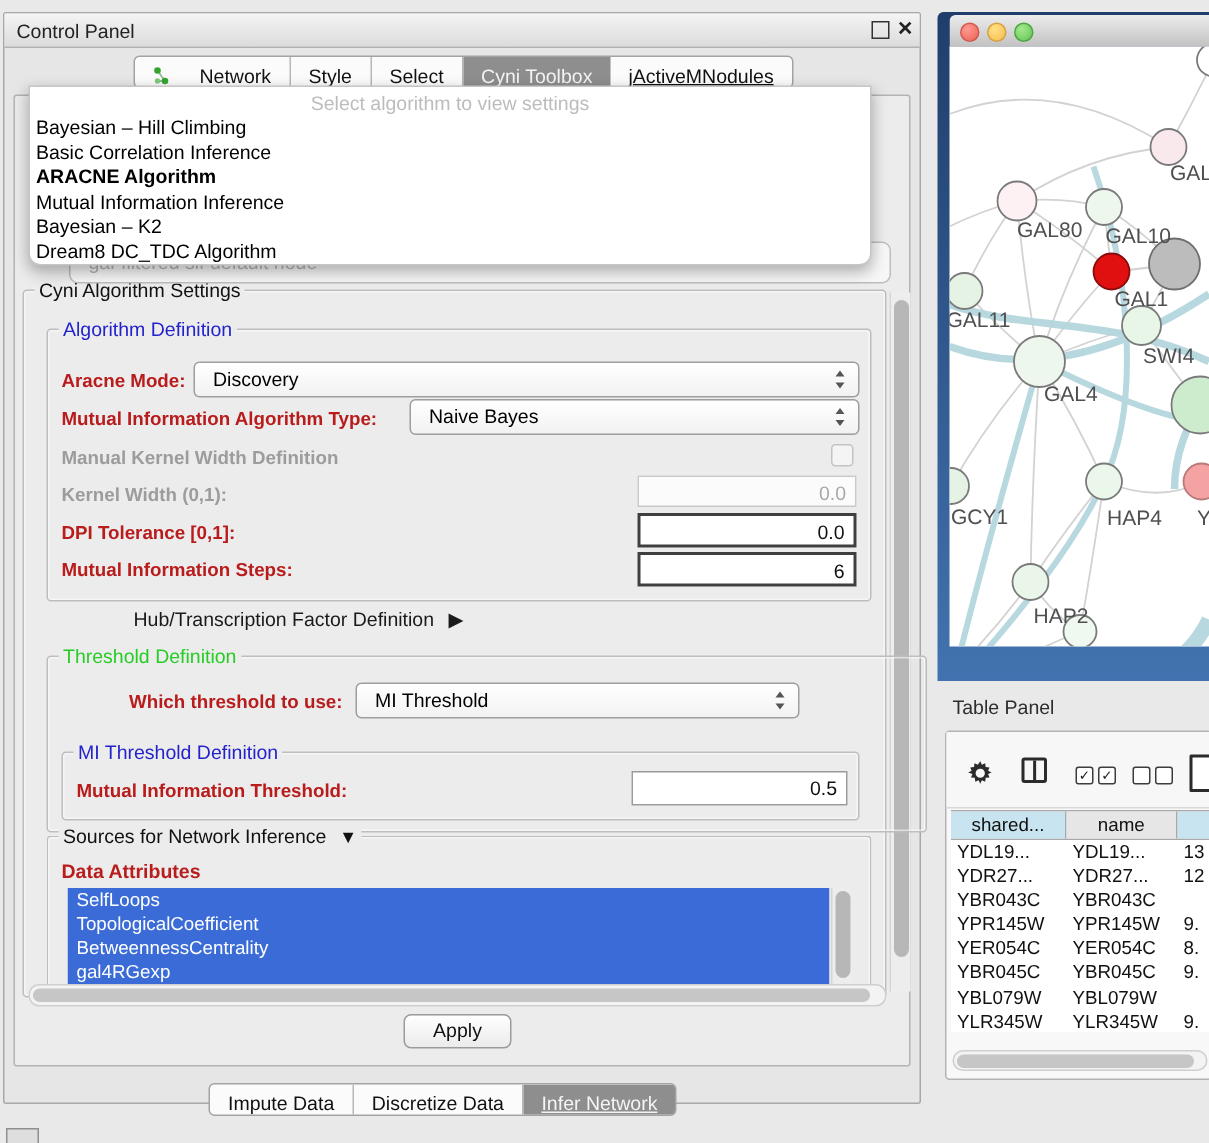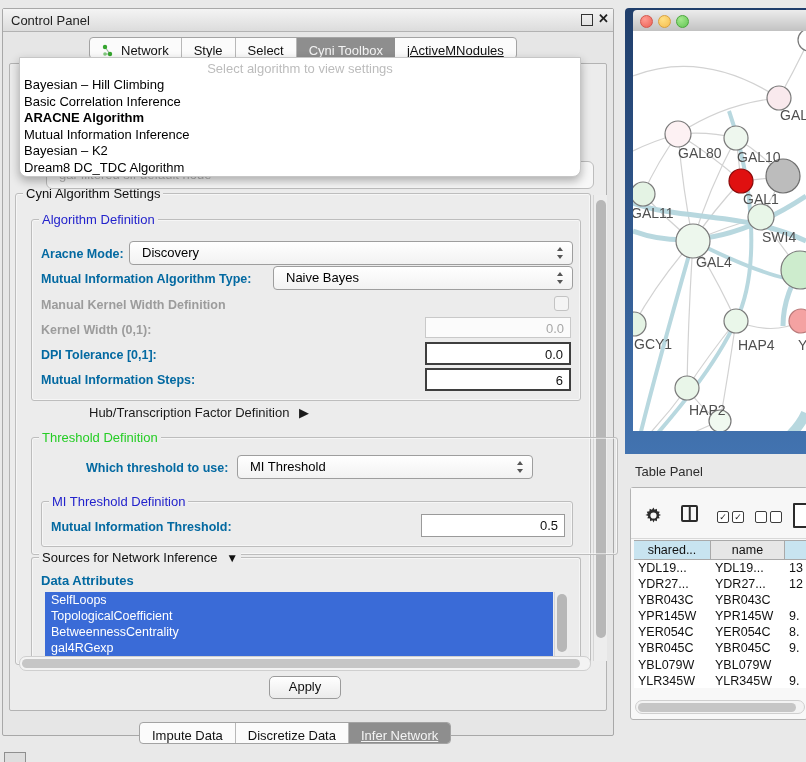--- a/index.html
+++ b/index.html
@@ -10,21 +10,21 @@
   
   .cp-win{left:2px;top:8px;width:610px;height:726px;background:#e6e6e6;border:1px solid #a8a8a8;border-radius:2px;}
   .cp-title{left:0;top:0;width:100%;height:22px;background:linear-gradient(#f4f4f4,#dcdcdc);
             border-bottom:1px solid #b2b2b2;}
   .cp-title-text{left:8px;top:4px;font-size:13px;color:#222;}
   .win-sq{left:578px;top:5px;width:10px;height:10px;border:1.5px solid #333;background:transparent;}
   .win-x{left:595px;top:2px;font-size:13px;font-weight:bold;color:#222;}
 
   
   .seg{display:inline-flex;border:1px solid #a3a3a3;border-radius:4px;background:#fbfbfb;overflow:hidden;height:22px;box-sizing:border-box;}
-  .seg .s{display:flex;align-items:center;gap:8px;padding:12px 12px;font-size:13px;color:#111;
+  .seg .s{display:flex;align-items:center;gap:20px;padding:12px 12px;font-size:13px;color:#111;
           border-right:1px solid #b8b8b8;white-space:nowrap;}
   .seg .s:last-child{border-right:none;text-decoration:underline;}
   .seg .s.sel{background:#8e8e8e;color:#f4f4f4;border-right:none;}
 
   .cp-body{left:6px;top:54px;width:596px;height:646px;background:#ececec;border:1px solid #b3b3b3;border-radius:2px;}
 
   
   .bg-combo{left:43px;top:152px;width:546px;height:26px;border:1px solid #bdbdbd;border-radius:6px;background:#f7f7f7;z-index:1;}
   .bg-combo span{position:absolute;left:12px;top:5px;font-size:13px;color:#b4b4b4;}
 
@@ -34,21 +34,21 @@
   .popup .ph{text-align:center;font-size:13px;color:#bcbcbc;padding-top:3px;height:16px;}
   .popup .it{font-size:13px;line-height:16.5px;padding-left:4px;color:#000;}
   .popup .it.sel{font-weight:bold;}
 
   
   .grp{border:1px solid #bdbdbd;border-radius:3px;box-shadow:inset 0 0 0 1px rgba(255,255,255,.55);}
   .legend{position:absolute;top:-8px;left:7px;background:#ececec;padding:0 3px;font-size:13px;white-space:nowrap;}
   .legend.blue{color:#2323cc;}
   .legend.green{color:#25cd25;}
 
-  .lbl{font-size:12.5px;font-weight:bold;color:#0369a1;white-space:nowrap;}
+  .lbl{font-size:12.5px;font-weight:bold;color:#b91c1c;white-space:nowrap;}
   .lbl.dis{color:#9c9c9c;}
   .plain{font-size:13px;color:#1a1a1a;white-space:nowrap;}
 
   .combo{border:1px solid #9e9e9e;border-radius:4px;background:linear-gradient(#ffffff,#f2f2f2);}
   .combo .cv{position:absolute;left:12px;top:3px;font-size:13px;color:#000;}
   .spin{position:absolute;right:8px;top:50%;transform:translateY(-50%);width:7px;height:12px;}
   .spin:before{content:"";position:absolute;top:0;left:0;border-left:3.5px solid transparent;border-right:3.5px solid transparent;border-bottom:4.5px solid #555;}
   .spin:after{content:"";position:absolute;bottom:0;left:0;border-left:3.5px solid transparent;border-right:3.5px solid transparent;border-top:4.5px solid #555;}
 
   .field{background:#fff;text-align:right;font-size:13px;box-sizing:border-box;padding:3px 6px 0 0;}

